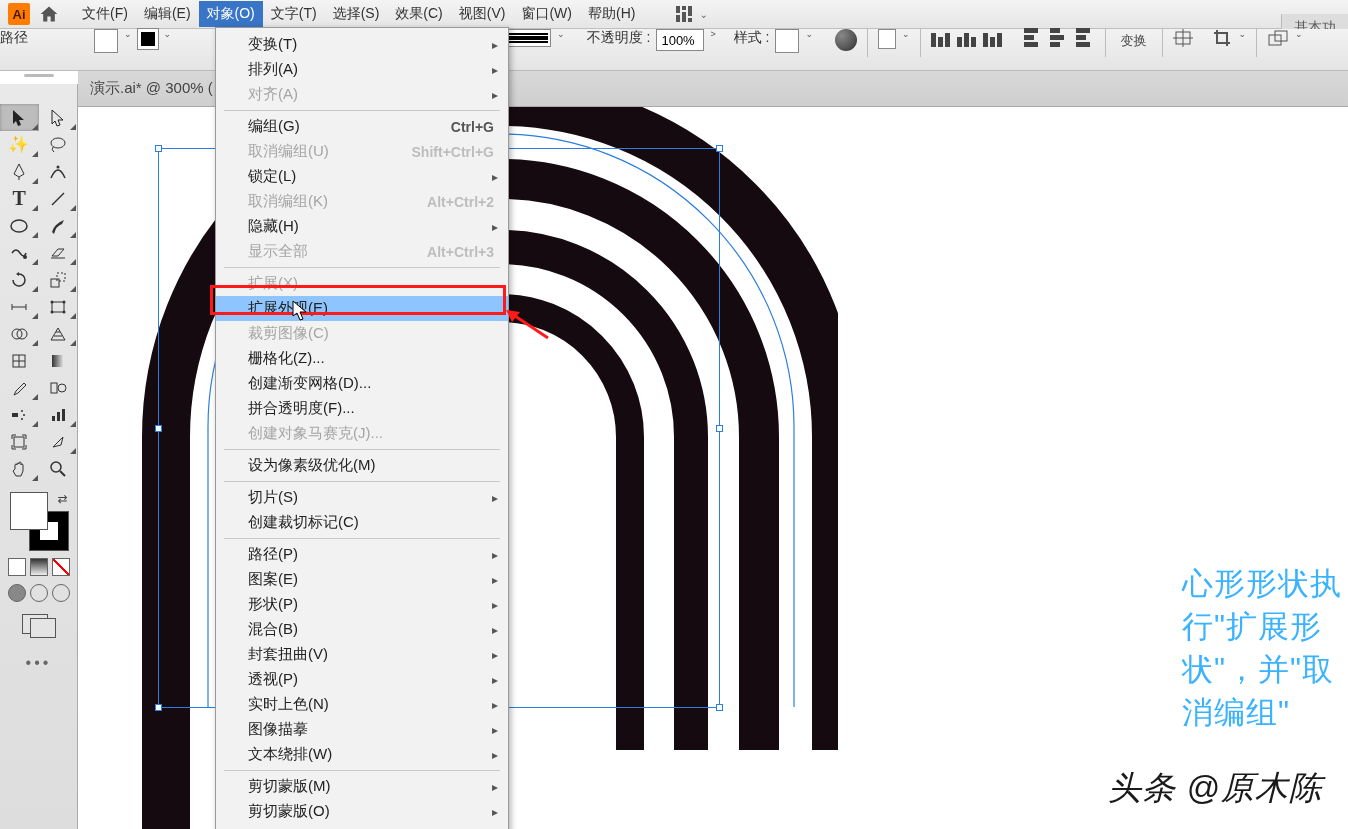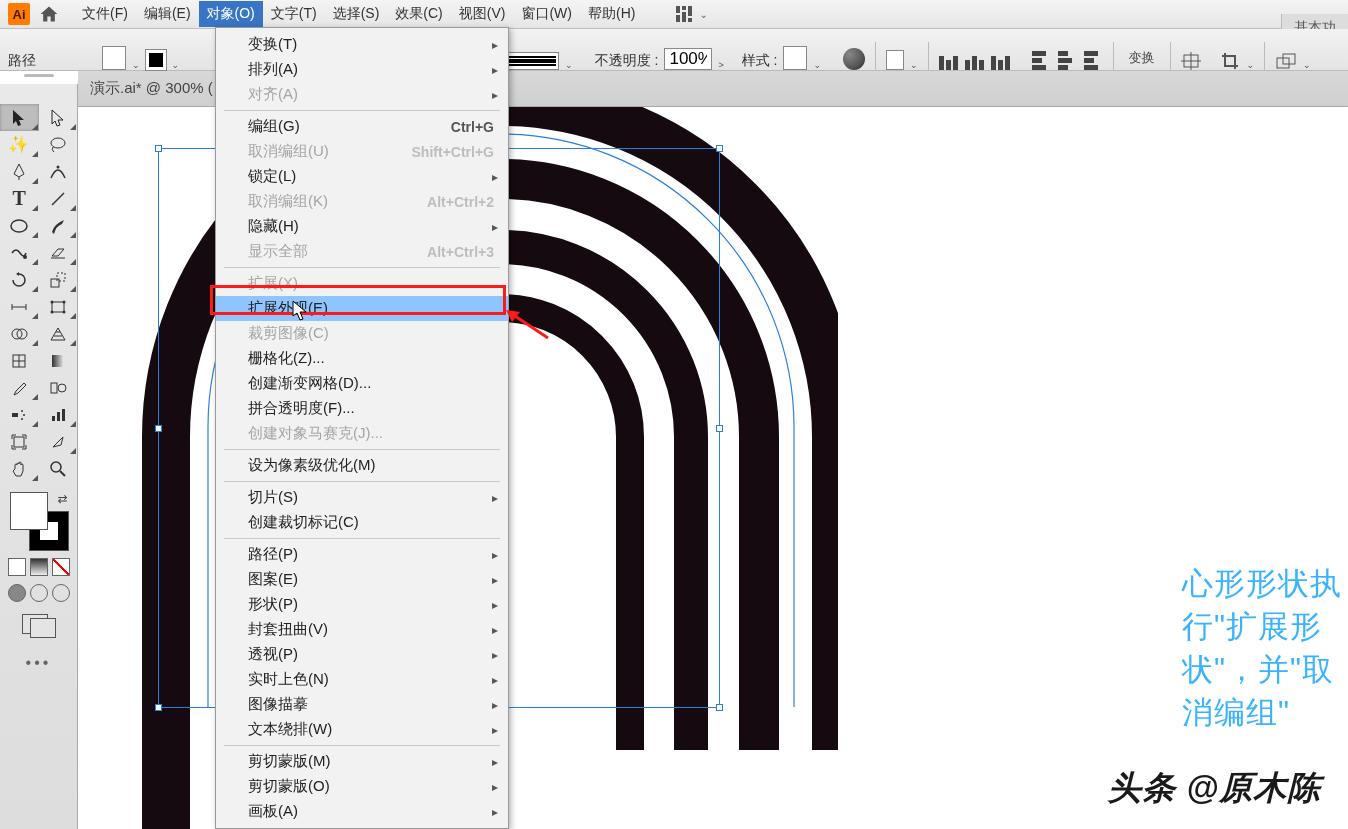--- a/index.html
+++ b/index.html
@@ -10,27 +10,27 @@
 .menubar .ai-logo { width:22px; height:22px; margin:0 8px 0 8px; background:#ff7c00; display:flex; align-items:center; justify-content:center; font-size:13px; font-weight:bold; color:#4a1800; border-radius:2px; }
 .menubar .home { width:22px; height:20px; margin-right:14px; }
 .menubar .mi { padding:4px 8px; cursor:default; }
 .menubar .mi.active { background:#3875c6; color:#fff; }
 .menubar .spacer { flex:1; }
 .menubar .grid-icon { width:18px; height:18px; margin:0 6px; }
 .menubar .caret { font-size:10px; color:#666; margin-right:12px; }
 .menubar .essentials { background:#ddd; padding:6px 12px; font-size:14px; color:#555; border-left:1px solid #bbb; height:100%; display:flex; align-items:center;margin-top:28px; }
 
 
-.ctrlbar { height:42px; background:linear-gradient(#f2f2f2,#e4e4e4); border-bottom:1px solid #bbb; display:flex; align-items:flex-end; font-size:14px; color:#333; padding-left:8px; gap:6px; position:relative; }
+.ctrlbar { height:42px; background:linear-gradient(#f2f2f2,#e4e4e4); border-bottom:1px solid #bbb; display:flex; align-items:flex-start; font-size:14px; color:#333; gap:6px; position:relative; }
 .ctrlbar .swatch { width:24px; height:24px; border:1px solid #888; background:#fff; }
 .ctrlbar .swatch.blk { width:20px; height:20px; background:#000; border:3px solid #fff; outline:1px solid #888; }
 .ctrlbar .minicaret { font-size:9px; color:#555; }
 .ctrlbar .stroke-preview { width:74px; height:18px; background:#fff; border:1px solid #888; display:flex; flex-direction:column; justify-content:space-evenly; padding:2px 2px; margin-left:300px; }
 .ctrlbar .stroke-preview div { height:2px; background:#000; }
-.ctrlbar .opacity-input { width:48px; height:22px; border:1px solid #888; background:#fff; font-size:17px; padding:0 4px; text-align:left; }
+.ctrlbar .opacity-input { width:48px; height:22px; border:1px solid #888; background:#fff; font-size:13px; padding:0 4px; text-align:left; }
 .ctrlbar .style-swatch { width:24px; height:24px; border:1px solid #888; background:#fff; }
 .ctrlbar .globe { width:22px; height:22px; border-radius:50%; background:radial-gradient(circle at 30% 30%,#888,#555 60%,#222); }
 .ctrlbar .doc-ic { width:18px; height:20px; border:1px solid #888; background:#fff; position:relative; }
 .ctrlbar .align-ic { width:20px; height:18px; display:flex; align-items:flex-end; gap:2px; }
 .ctrlbar .align-ic span { width:5px; background:#444; }
 .ctrlbar .transform-btn { font-size:13px; color:#444; border:1px solid transparent; padding:2px 4px; }
 .ctrlbar .sep { width:1px; height:28px; background:#bbb; margin:0 4px; }
 
 
 .tabbar { position:absolute; top:71px; left:78px; right:0; height:36px; background:linear-gradient(#d8d8d8,#cfcfcf); border-bottom:1px solid #aaa; display:flex; align-items:center; padding-left:12px; font-size:15px; color:#444; }
@@ -69,21 +69,21 @@
 .ddmenu .row.dis { color:#a5a5a5; }
 .ddmenu .row .sc { margin-left:auto; font-size:14px; color:#555;font-weight:bold; }
 .ddmenu .row.dis .sc { color:#bdbdbd; }
 .ddmenu hr { border:none; border-top:1px solid #c9c9c9; margin:3px 8px; }
 .redbox { position:absolute; top:285px; left:210px; width:296px; height:30px; border:3px solid #ff1a1a; z-index:60; pointer-events:none; }
 .arrow { position:absolute; top:310px; left:506px; z-index:60; pointer-events:none; }
 .cursor { position:absolute; top:300px; left:292px; z-index:70; }
 
 
 .note { position:absolute; top:562px; left:1182px; width:166px; font-size:31px; line-height:43px; color:#39b3ff; letter-spacing:1px; }
-.credit { position:absolute; top:766px; left:1108px; font-size:33px; font-weight:bold; color:#1a1a1a; font-style:italic; letter-spacing:1px; }
+.credit { position:absolute; top:766px; left:1108px; font-size:33px; font-weight:normal; color:#1a1a1a; font-style:italic; letter-spacing:1px; }
 </style>
 </head>
 <body>
 
 <div class="menubar">
   <div class="ai-logo">Ai</div>
   <svg class="home" viewBox="0 0 24 24">
       <path fill="#555" d="M12 3l10 9h-3v9h-5v-6h-4v6H5v-9H2z"></path>
     </svg>
   <div class="mi">文件(F)</div>
@@ -512,20 +512,23 @@
     <div class="row sub">
       <span>路径(P)</span>
     </div>
     <div class="row sub">
       <span>图案(E)</span>
     </div>
     <div class="row sub">
       <span>形状(P)</span>
     </div>
     <div class="row sub">
+      <span>混合(B)</span>
+    </div>
+    <div class="row sub">
       <span>封套扭曲(V)</span>
     </div>
     <div class="row sub">
       <span>透视(P)</span>
     </div>
     <div class="row sub">
       <span>实时上色(N)</span>
     </div>
     <div class="row sub">
       <span>图像描摹</span>

